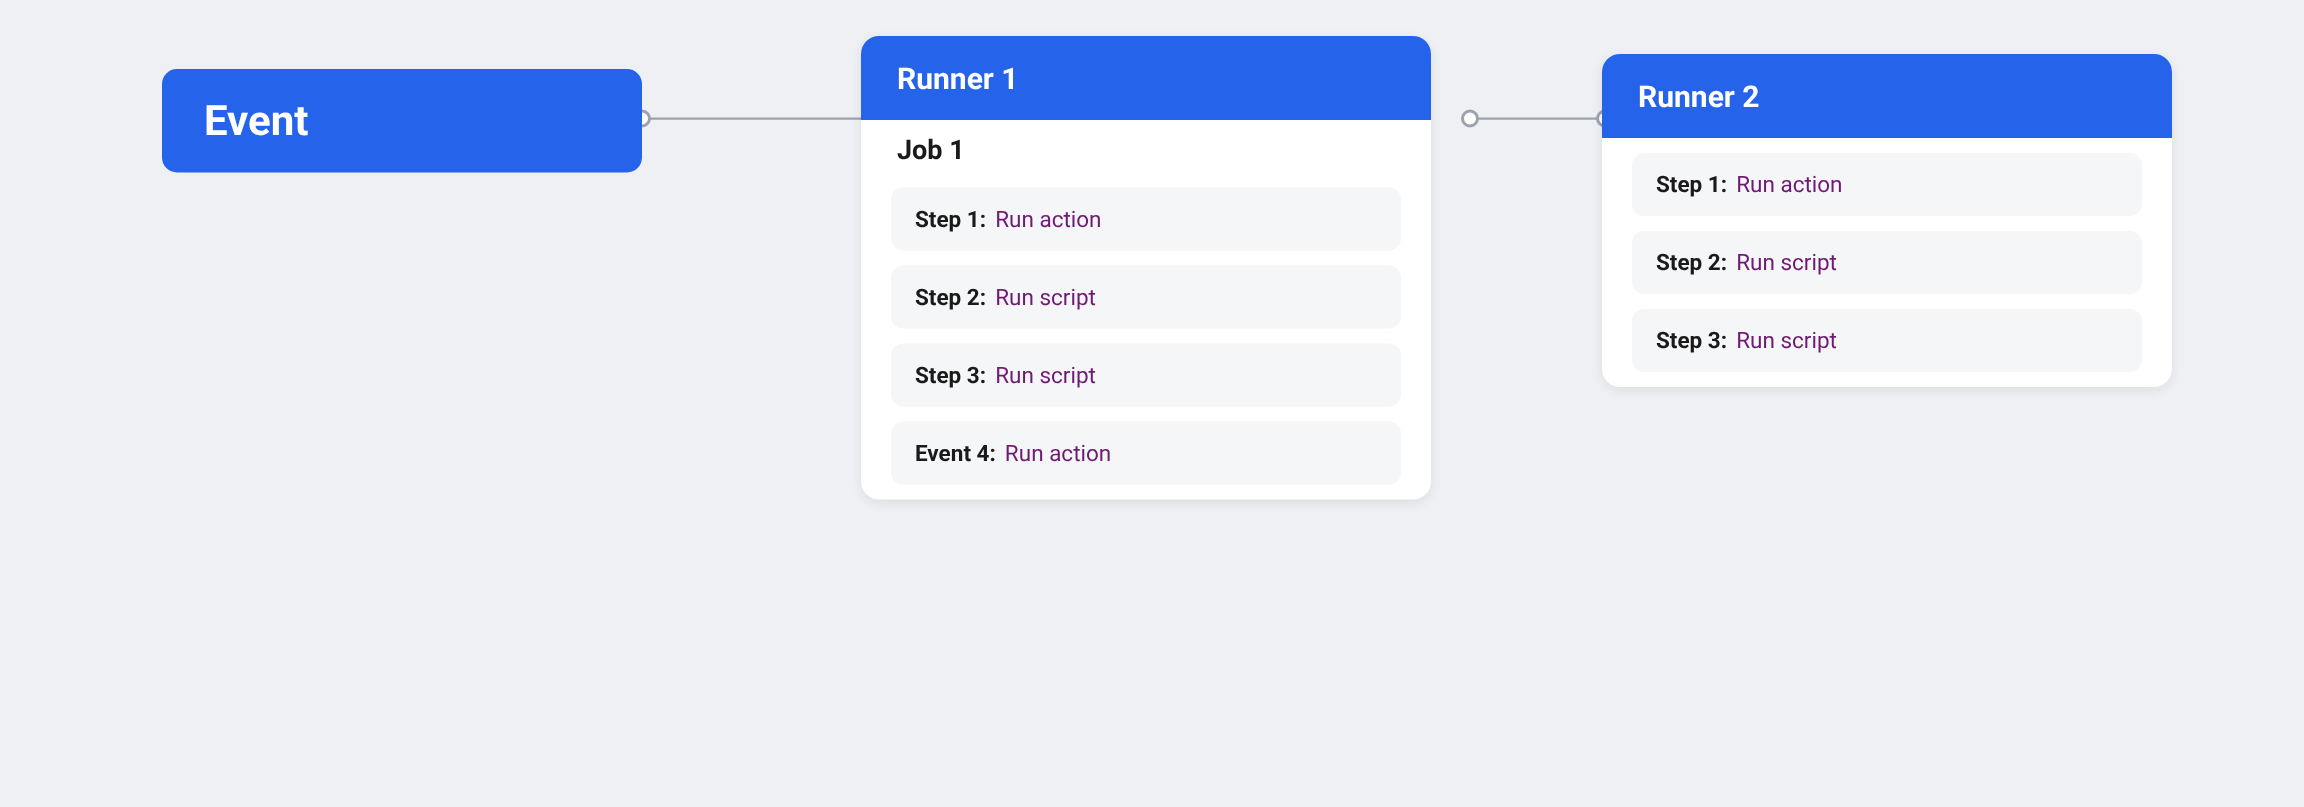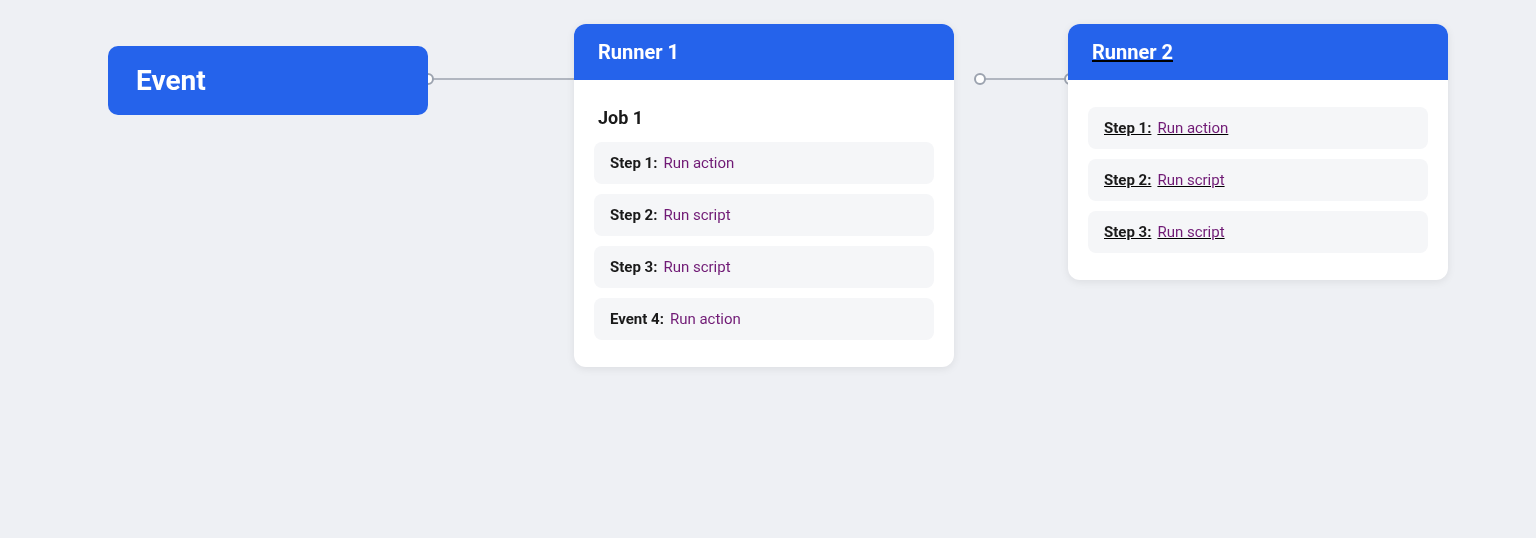--- a/index.html
+++ b/index.html
@@ -63,41 +63,40 @@
       width: 380px;
     }
 
     .runner-1 {
       left: 506px;
       top: 0px;
     }
 
     .runner-2 {
       left: 1000px;
-      top: 0px;
-      text-decoration: underline;
+      top: 12px;
     }
 
     .runner-card {
       background: white;
       border-radius: 12px;
       overflow: hidden;
       box-shadow: 0 2px 8px rgba(0,0,0,0.08);
     }
 
     .runner-header {
       background: #2563eb;
       padding: 16px 24px;
       color: white;
       font-size: 20px;
       font-weight: 700;
     }
 
     .runner-body {
-      padding: 27px 20px;
+      padding: 10px 20px;
       border-radius: 24px;
     }
 
     .job-title {
       font-size: 18px;
       font-weight: 700;
       color: #1a1a1a;
       margin-bottom: 14px;
       padding-left: 4px;
     }

